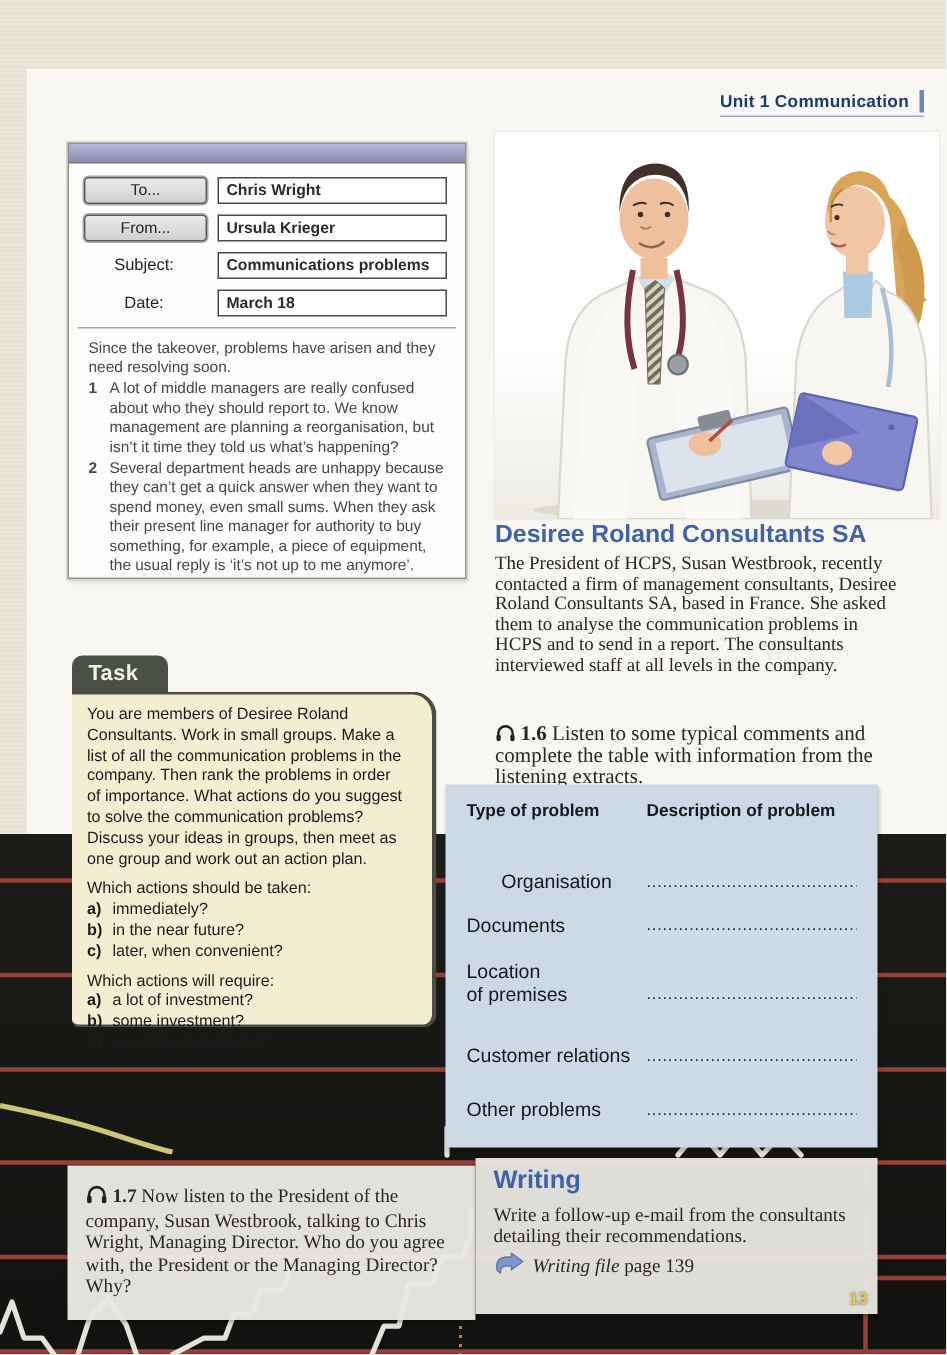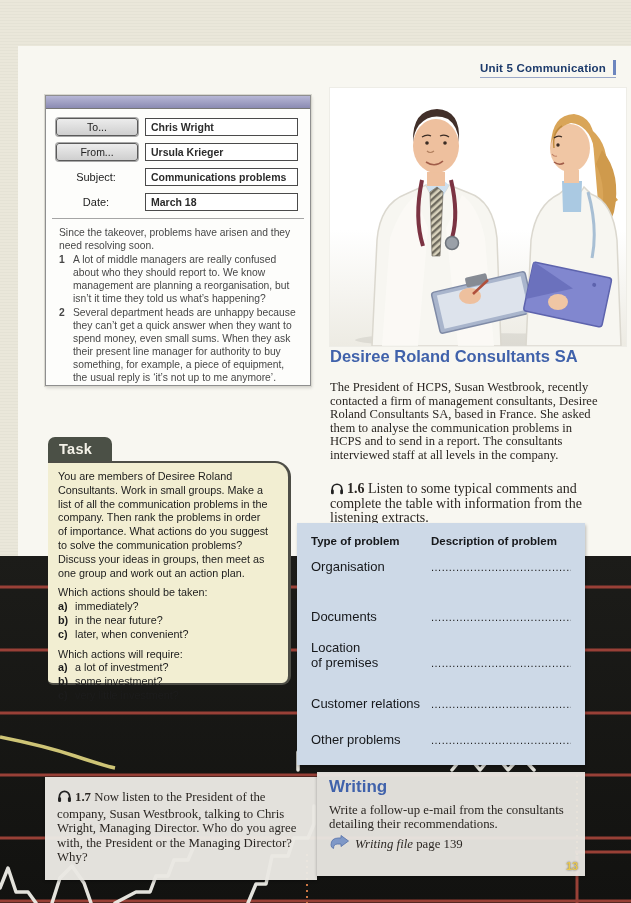--- a/index.html
+++ b/index.html
@@ -49,21 +49,21 @@
   .opt { display:flex; }
   .opt .olabel { width:17px; font-weight:bold; flex:none; }
 
   
   #photo { left:330px; top:88px; width:296px; height:258px;
     background:linear-gradient(180deg,#ffffff 55%,#edebe3); box-shadow:0 0 0 1px rgba(0,0,0,0.04); }
 
   
   #article-heading { left:330px; top:347px; width:280px; font-size:16.5px; font-weight:bold; color:#4062ab; }
   .serif { font-family:"Liberation Serif", serif; }
-  #article-para { left:330px; top:381px; width:270px; font-size:12.6px; line-height:13.6px; color:#2b2723; }
+  #article-para { left:330px; top:369px; width:270px; font-size:12.6px; line-height:13.6px; color:#2b2723; }
   #listening-1 { left:330px; top:482px; width:270px; font-size:14px; line-height:13.4px; color:#2b2723; }
   .hp-icon { display:inline-block; vertical-align:-2px; margin-right:3px; }
   .track { font-weight:bold; }
 
   
   #problem-table { left:297px; top:523px; width:288px; height:242px; background:#cdd9e7; box-shadow:1px 2px 3px rgba(0,0,0,0.25); }
   .thead { position:absolute; top:12px; left:14px; right:10px; display:flex; }
   .thead .h1 { width:120px; font-size:11.5px; font-weight:bold; color:#16181b; }
   .thead .h2 { flex:1; font-size:11.5px; font-weight:bold; color:#16181b; }
   .trow { position:absolute; left:14px; right:14px; display:flex; align-items:flex-end; }
@@ -119,21 +119,21 @@
       <path d="M52,347 L60,322 L72,310 L84,327 L91,347"></path>
       <path d="M115,347 L136,336 L150,336 L156,320 L168,320 L174,304 L188,304 L194,290 L240,290"></path>
       <path d="M248,347 L256,328 L266,328 L272,300 L288,300 L294,282 L308,282 L314,268 L314,250"></path>
       <path d="M452,214 L466,197 L480,214 L494,197 L508,214 L521,200 L534,214"></path>
       <path d="M298,214 L298,196 L318,196 L318,186"></path>
     </g>
     <path d="M0,181 Q45,190 75,200 T115,212" stroke="#d8ce7b" stroke-width="3.5" fill="none" opacity="0.95"></path>
   </svg>
 
   <div class="abs" id="unit-label">
-    <span class="txt">Unit 5 Communication</span>
+    <span class="txt">Unit 1 Communication</span>
     <span class="bar"></span>
   </div>
 
   <div class="abs" id="photo">
     <svg width="296" height="258" viewBox="0 0 296 258">
       <defs>
         <pattern id="tieStr" width="5" height="5" patternUnits="userSpaceOnUse" patternTransform="rotate(48)">
           <rect width="5" height="5" fill="#d8d2bc"></rect>
             <rect width="2.4" height="5" fill="#6e6a5e"></rect>
         </pattern>
@@ -264,21 +264,21 @@
           <rect x="1" y="7.6" width="2.8" height="4.6" rx="1.2" fill="#222"></rect>
           <rect x="10.2" y="7.6" width="2.8" height="4.6" rx="1.2" fill="#222"></rect>
         </svg></span><span class="track">1.6</span>&nbsp;<span>Listen to some typical comments and complete the table with information from the listening extracts.</span>
   </div>
 
   <div class="abs" id="problem-table">
     <div class="thead">
       <div class="h1">Type of problem</div>
       <div class="h2">Description of problem</div>
     </div>
-    <div class="trow" style="top:36px;">
+    <div class="trow" style="top:57px;text-align:center;">
       <div class="tlabel">Organisation</div>
       <div class="tdots">...............................................................</div>
     </div>
     <div class="trow" style="top:86px;">
       <div class="tlabel">Documents</div>
       <div class="tdots">...............................................................</div>
     </div>
     <div class="trow" style="top:117px;">
       <div class="tlabel">Location
 of premises</div>

